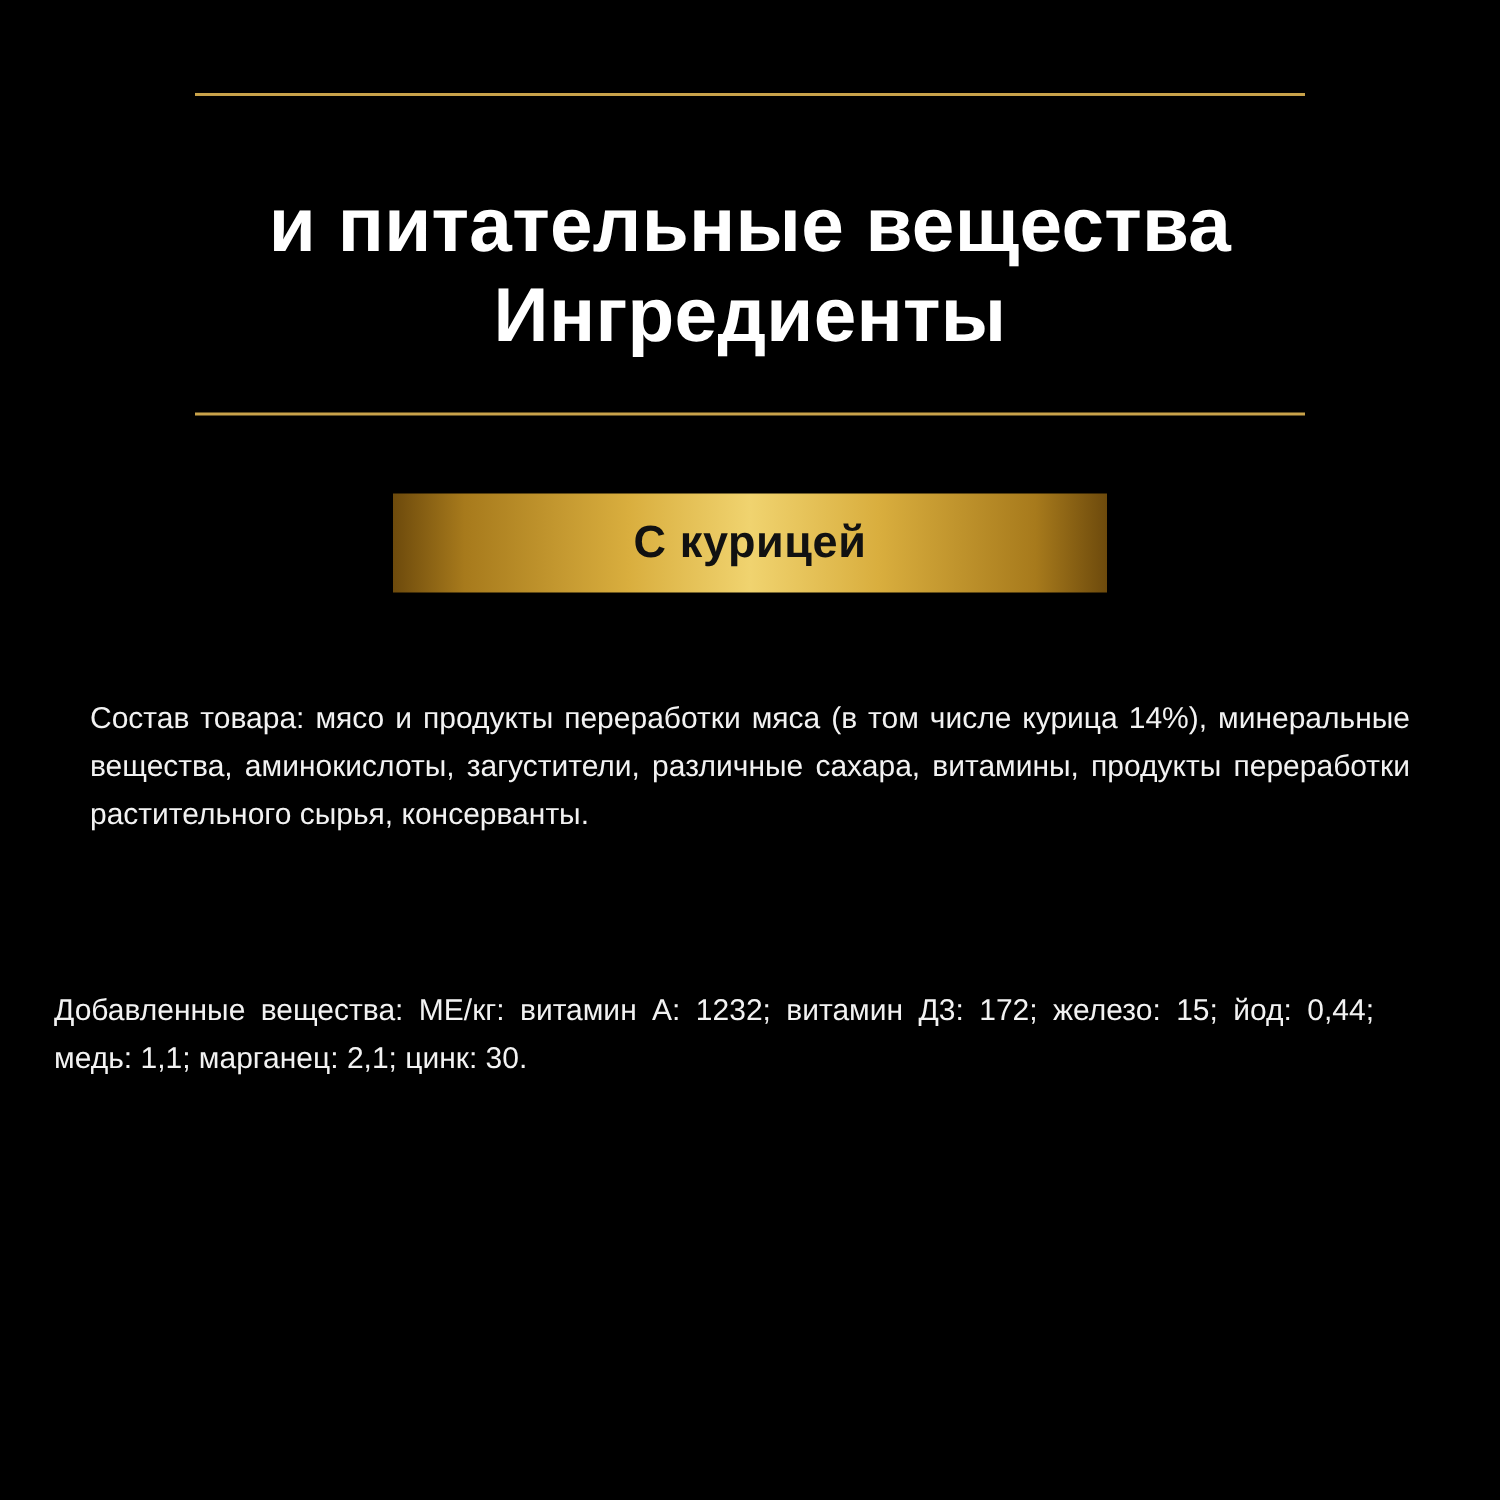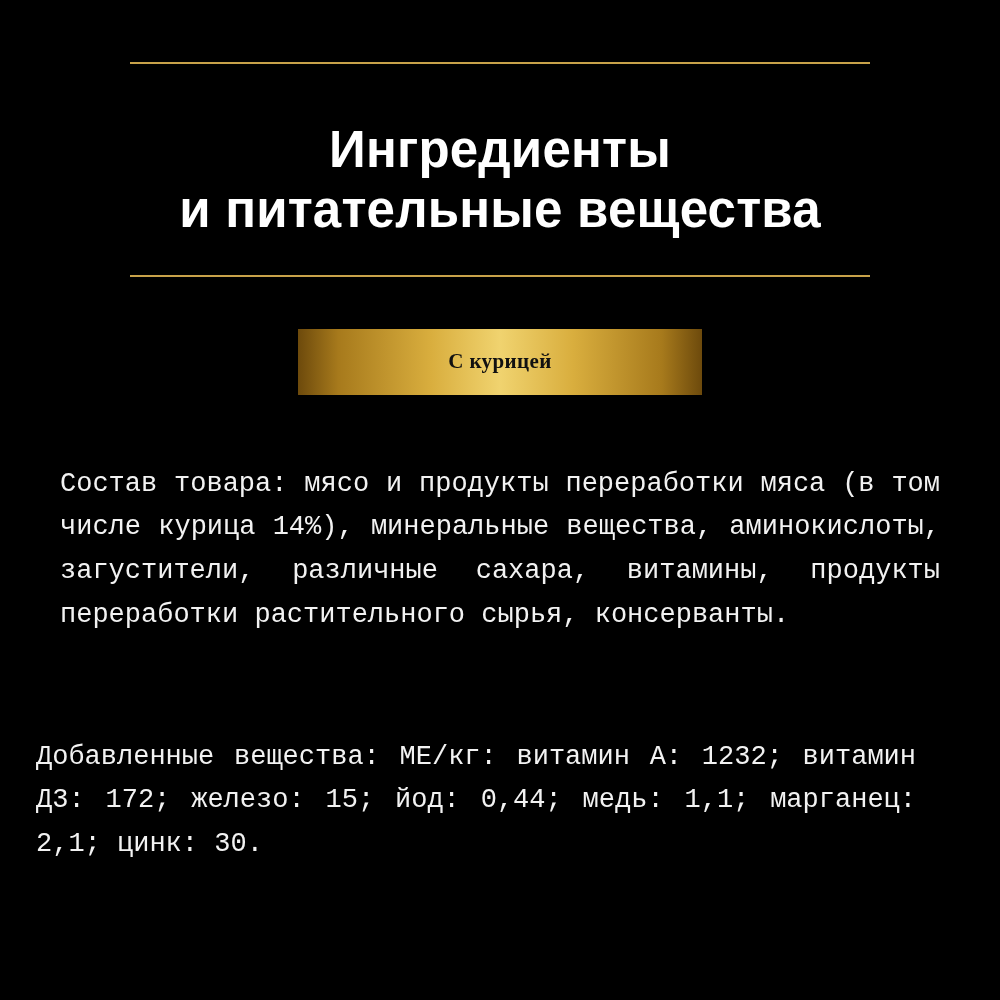--- a/index.html
+++ b/index.html
@@ -45,55 +45,53 @@
   .title .line {
     display: block;
     white-space: nowrap;
   }
   .badge-wrap {
     display: flex;
     justify-content: center;
     margin-top: 52px;
   }
   .badge {
-    width: 404px;
+    width: 476px;
     height: 66px;
     display: flex;
     align-items: center;
     justify-content: center;
     background: linear-gradient(90deg, #6d4a0c 0%, #a77a1c 10%, #d9ae3e 33%, #f0d36f 50%, #d9ae3e 68%, #a77a1c 90%, #6d4a0c 100%);
     color: #111111;
-    font-size: 21px;
+    font-size: 30px;
     font-weight: 700;
     letter-spacing: 0.4px;
-    font-family: Liberation Serif, serif;
   }
   .body-text {
     color: #f2f2f2;
-    font-size: 27px;
+    font-size: 20px;
     line-height: 1.62;
     text-align: justify;
     width: 880px;
     margin: 0 auto;
-    font-family: Liberation Mono, monospace;
   }
   .para-1 { margin-top: 68px; }
   .para-2 { margin-top: 98px; margin-left: 36px; }
   .para-3 { margin-top: 100px; }
 </style>
 </head>
 <body>
 
 <div class="page">
 
   <div class="rule rule-top"></div>
 
   <h1 class="title">
+    <span class="line">и питательные вещества</span>
     <span class="line">Ингредиенты</span>
-    <span class="line">и питательные вещества</span>
   </h1>
 
   <div class="rule rule-bottom"></div>
 
   <div class="badge-wrap">
     <div class="badge">С курицей</div>
   </div>
 
   <p class="body-text para-1">Состав товара: мясо и продукты переработки мяса (в том числе курица 14%), минеральные вещества, аминокислоты, загустители, различные сахара, витамины, продукты переработки растительного сырья, консерванты.</p>
 

